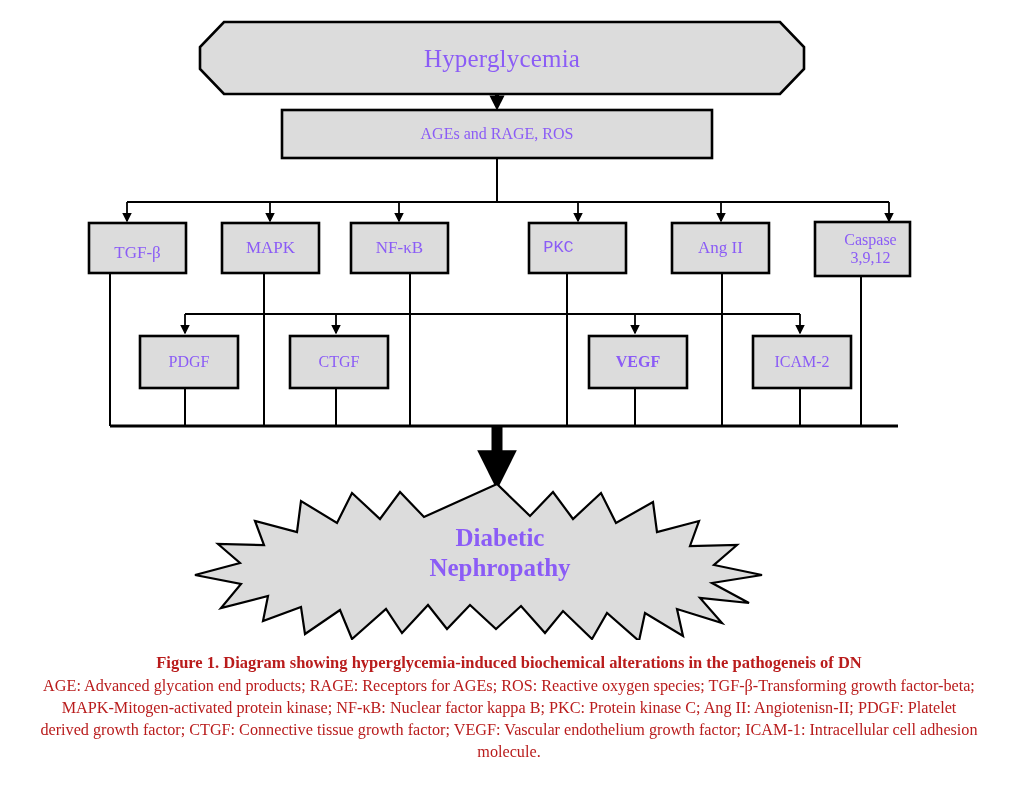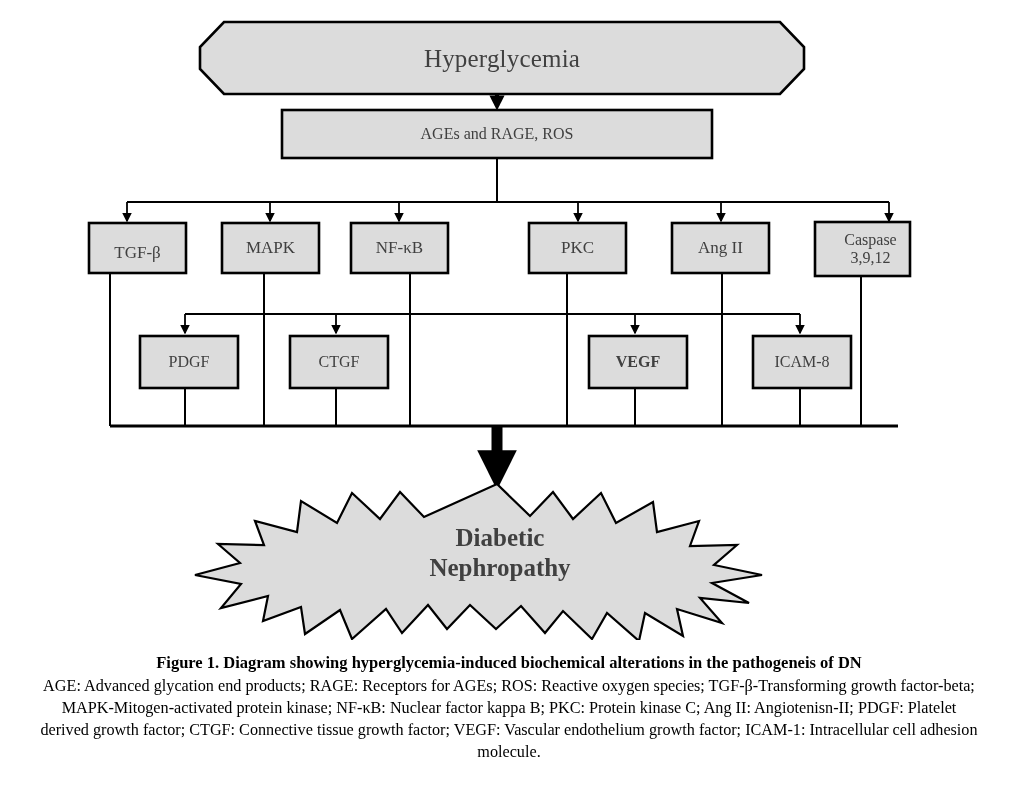--- a/index.html
+++ b/index.html
@@ -30,21 +30,21 @@
     height: 640px;
   }
 
   
   .node-label {
     position: absolute;
     display: flex;
     align-items: center;
     justify-content: center;
     text-align: right;
-    color: #404040;
+    color: #8b5cf6;
     pointer-events: none;
     line-height: 1.08;
   }
 
   .lbl-hyperglycemia {
     font-size: 25px;
     letter-spacing: 0.2px;
   }
   .lbl-ages {
     font-size: 16px;
@@ -65,21 +65,21 @@
     line-height: 1.18;
   }
 
   
   #caption {
     position: absolute;
     left: 38px;
     top: 652px;
     width: 942px;
     text-align: center;
-    color: #000000;
+    color: #b91c1c;
   }
   #caption-title {
     font-weight: bold;
     font-size: 16.5px;
     line-height: 1.32;
     margin-bottom: 1px;
     white-space: nowrap;
   }
   #caption-legend {
     font-size: 16.2px;
@@ -159,32 +159,32 @@
               241,584 195,575 240,563 218,544 264,545 255,521 297,532 301,501 337,523 352,493 380,519 400,492 424,517" fill="#dcdcdc" stroke="#000" stroke-width="2.2" stroke-linejoin="miter"></polygon>
   </svg>
 
   <div class="node-label lbl-hyperglycemia" style="left:200px; top:22px; width:604px; height:72px;">Hyperglycemia</div>
 
   <div class="node-label lbl-ages" style="left:282px; top:110px; width:430px; height:48px;">AGEs and RAGE, ROS</div>
 
   <div class="node-label lbl-pathway" style="left:89px; top:223px; width:97px; height:61px;">TGF-β</div>
   <div class="node-label lbl-pathway" style="left:222px; top:223px; width:97px; height:50px;">MAPK</div>
   <div class="node-label lbl-pathway" style="left:351px; top:223px; width:97px; height:50px;">NF-κB</div>
-  <div class="node-label lbl-pathway" style="left:529px; top:223px; width:97px; height:50px;">PKC</div>
+  <div class="node-label lbl-pathway" style="left:510px; top:223px; width:97px; height:50px;font-family:Liberation Mono, monospace;">PKC</div>
   <div class="node-label lbl-pathway" style="left:672px; top:223px; width:97px; height:50px;">Ang II</div>
 
   <div class="node-label lbl-pathway-2line" style="left:815px; top:222px; width:111px; height:54px; flex-direction:column;">
     <span>Caspase</span>
     <span>3,9,12</span>
   </div>
 
   <div class="node-label lbl-effector" style="left:140px; top:336px; width:98px; height:52px;border-radius:14px;">PDGF</div>
   <div class="node-label lbl-effector" style="left:290px; top:336px; width:98px; height:52px;">CTGF</div>
   <div class="node-label lbl-effector" style="left:589px; top:336px; width:98px; height:52px;font-weight:bold;">VEGF</div>
-  <div class="node-label lbl-effector" style="left:753px; top:336px; width:98px; height:52px;">ICAM-8</div>
+  <div class="node-label lbl-effector" style="left:753px; top:336px; width:98px; height:52px;">ICAM-2</div>
 
   <div class="node-label lbl-outcome" style="left:330px; top:495px; width:340px; height:115px; flex-direction:column;">
     <span>Diabetic</span>
     <span>Nephropathy</span>
   </div>
 
   <div id="caption">
     <div id="caption-title">Figure 1. Diagram showing hyperglycemia-induced biochemical alterations in the pathogeneis of DN</div>
     <div id="caption-legend">AGE: Advanced glycation end products; RAGE: Receptors for AGEs; ROS: Reactive oxygen species; TGF-β-Transforming growth factor-beta; MAPK-Mitogen-activated protein kinase; NF-κB: Nuclear factor kappa B; PKC: Protein kinase C; Ang II: Angiotenisn-II; PDGF: Platelet derived growth factor; CTGF: Connective tissue growth factor; VEGF: Vascular endothelium growth factor; ICAM-1: Intracellular cell adhesion molecule.</div>
   </div>

